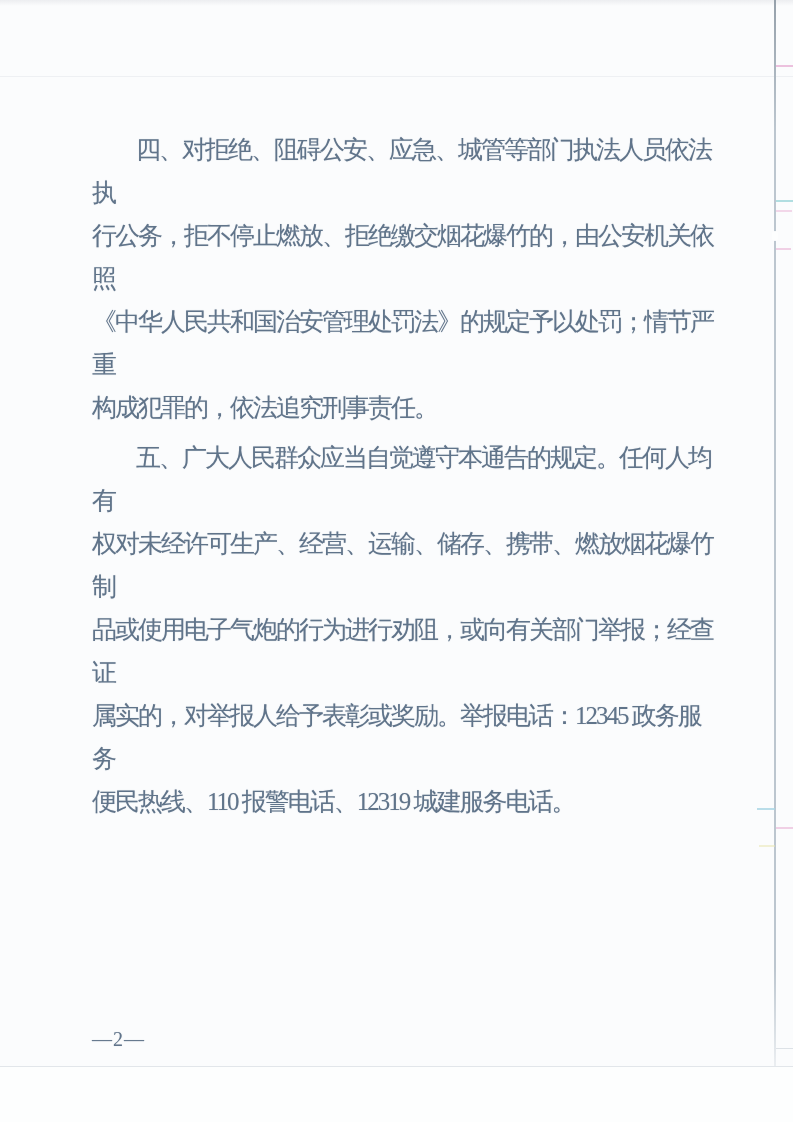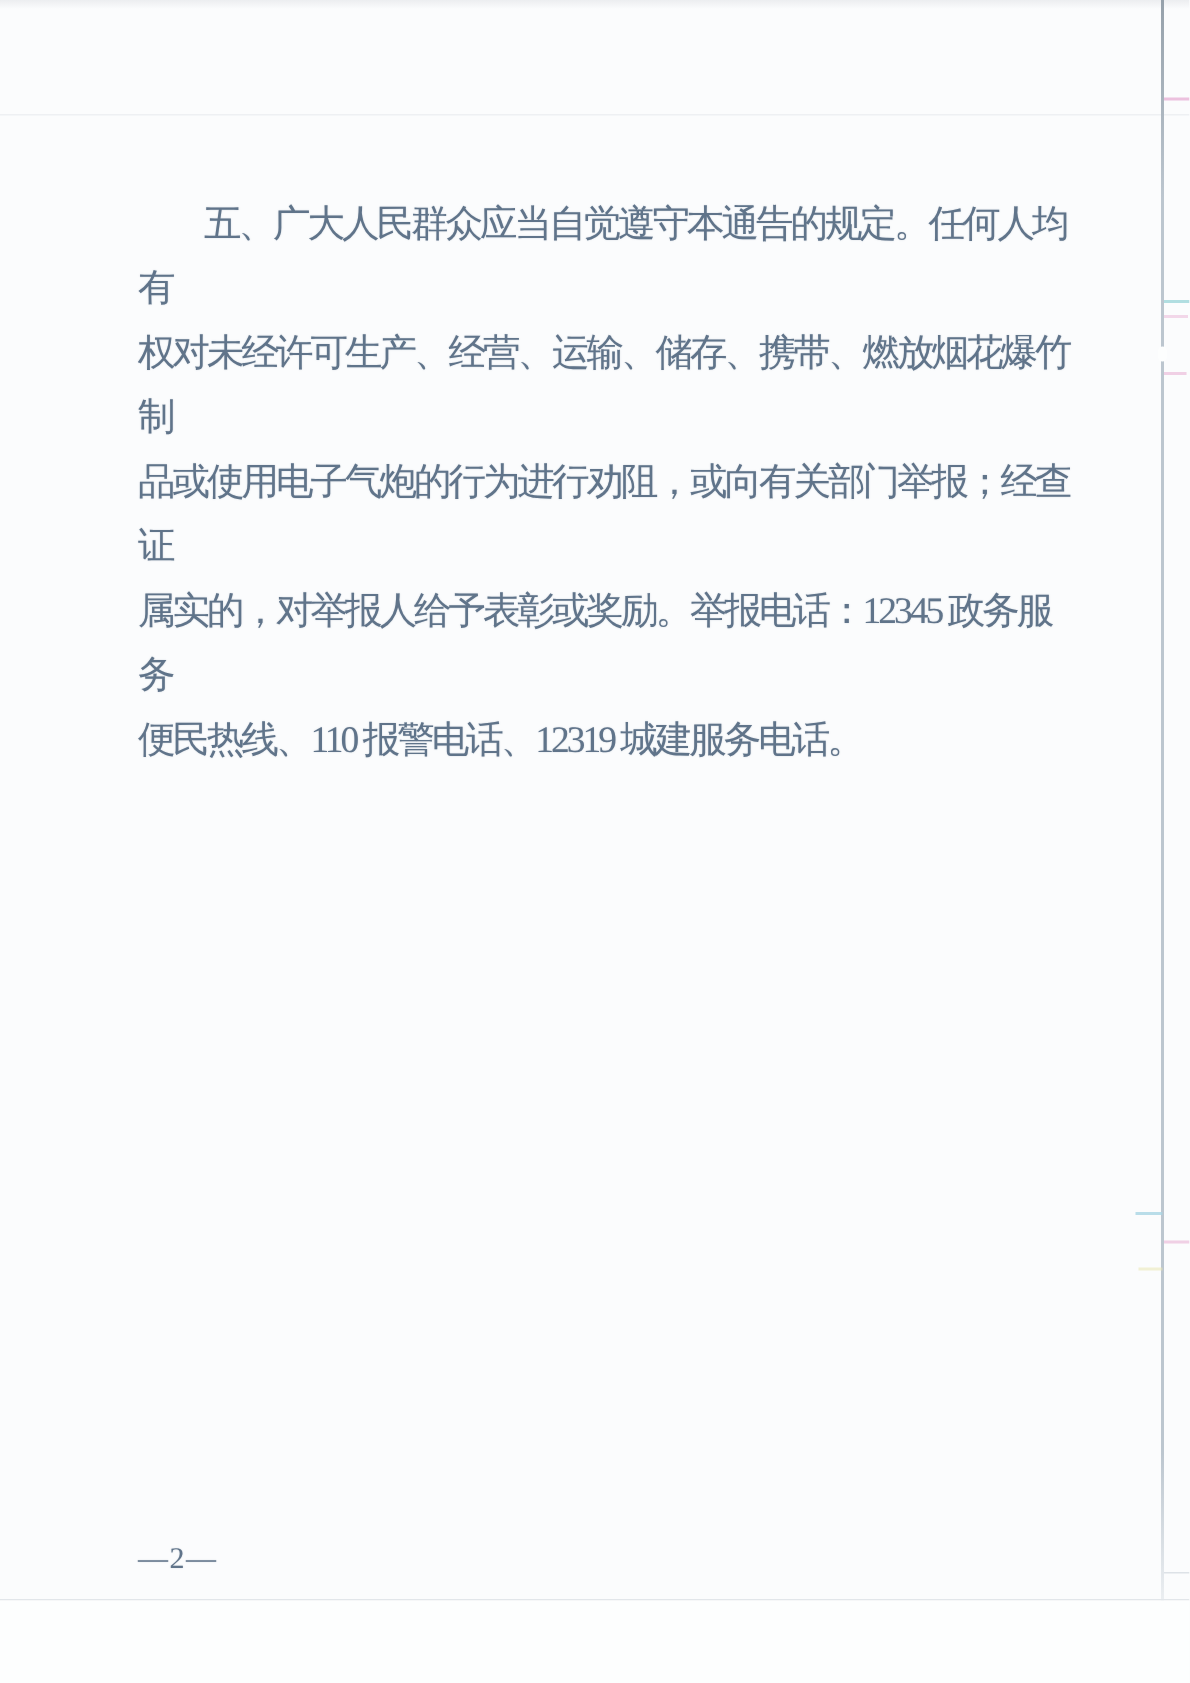--- a/index.html
+++ b/index.html
@@ -118,20 +118,24 @@
 </style>
 </head>
 <body>
 
 <div class="page">
 
   <div class="top-shade"></div>
   <div class="streak"></div>
 
   <main class="doc-text">
+    <p class="para">四、对拒绝、阻碍公安、应急、城管等部门执法人员依法执
+行公务，拒不停止燃放、拒绝缴交烟花爆竹的，由公安机关依照
+《中华人民共和国治安管理处罚法》的规定予以处罚；情节严重
+构成犯罪的，依法追究刑事责任。</p>
     <p class="para">五、广大人民群众应当自觉遵守本通告的规定。任何人均有
 权对未经许可生产、经营、运输、储存、携带、燃放烟花爆竹制
 品或使用电子气炮的行为进行劝阻，或向有关部门举报；经查证
 属实的，对举报人给予表彰或奖励。举报电话：12345 政务服务
 便民热线、110 报警电话、12319 城建服务电话。</p>
 
   </main>
 
   <div class="page-number">—2—</div>
 

